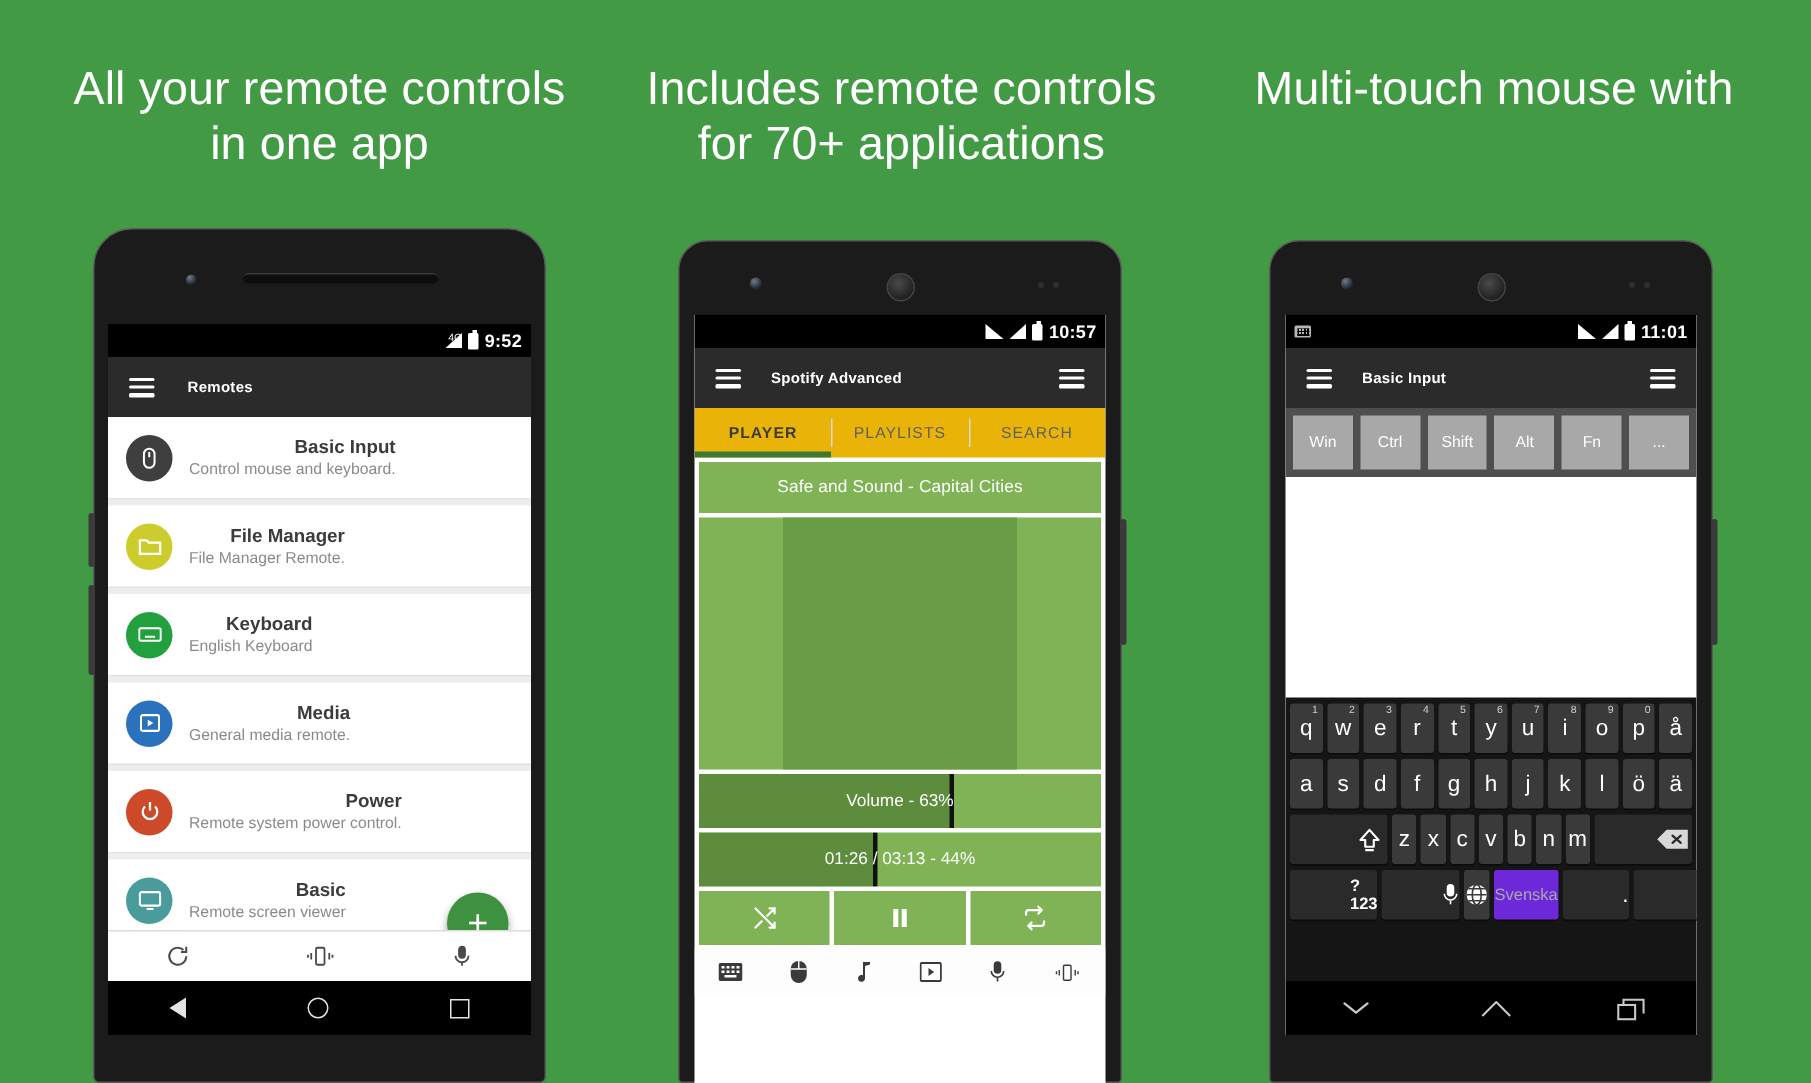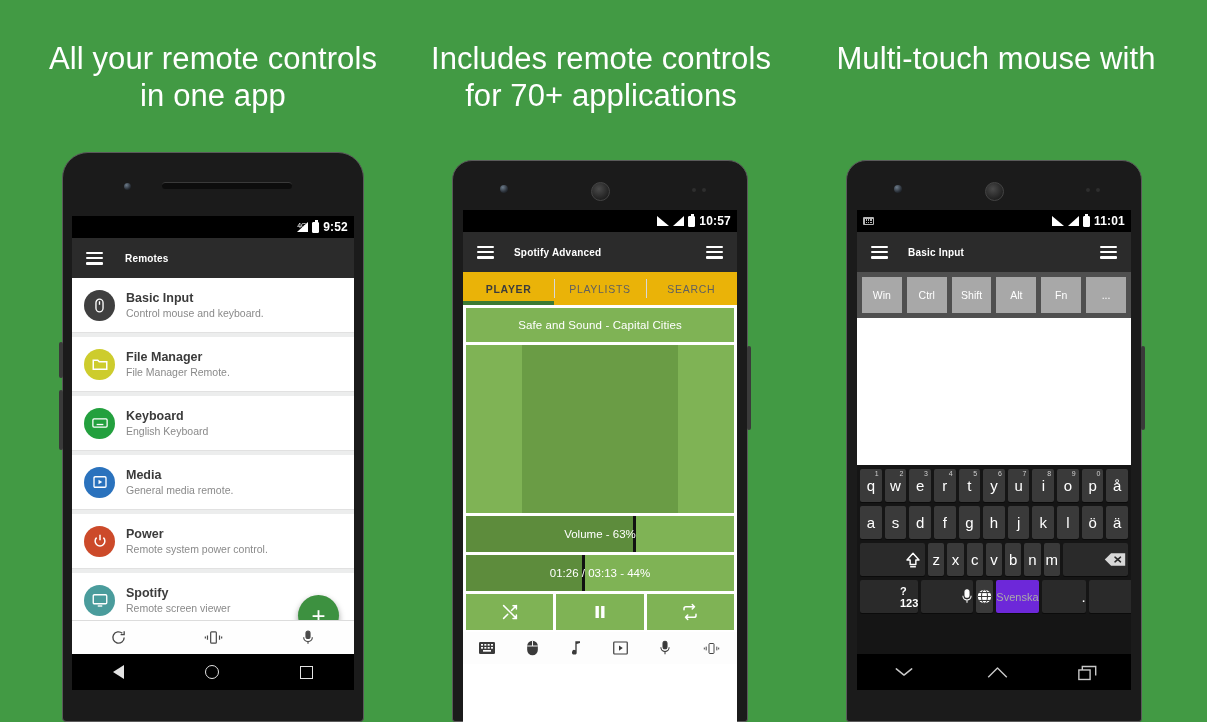--- a/index.html
+++ b/index.html
@@ -204,21 +204,21 @@
     <span class="l">in one app</span>
   </div>
   <div class="headline hl2">
     <span class="l">Includes remote controls</span>
     <span class="l">for 70+ applications</span>
   </div>
   <div class="headline hl3">
     <span class="l">Multi-touch mouse with</span>
   </div>
 
-  <div class="phone" style="left:62px; top:152px; width:302px; height:570px;">
+  <div class="phone" style="left:62px; top:152px; width:302px; height:570px;text-align:right;">
     <div class="frame round"></div>
     <div class="speaker-slot" style="left:100px; top:30px; width:130px; height:7px;"></div>
     <div class="cam" style="left:62px; top:31px; width:7px; height:7px;"></div>
     <div class="sidebtn" style="left:-3px; top:190px; width:4px; height:36px;"></div>
     <div class="sidebtn" style="left:-3px; top:238px; width:4px; height:60px;"></div>
 
     <div class="glass" style="left:10px; top:64px; width:282px; height:474px; background:#eceded;">
 
       <div class="statusbar" style="height:22px;">
         <span class="sb-left"></span>
@@ -309,21 +309,21 @@
         </div>
 
         <div class="card" style="height:55px;">
           <span class="avatar" style="background:#4a9c9c">
             <svg width="18" height="18" viewBox="0 0 24 24" fill="none" stroke="#fff" stroke-width="1.8">
               <rect x="3" y="5" width="18" height="12" rx="1.5"></rect>
                 <line x1="9" y1="20" x2="15" y2="20"></line>
             </svg>
           </span>
           <span class="txt">
-            <span class="ttl" style="display:block">Spotify</span>
+            <span class="ttl" style="display:block">Basic</span>
             <span class="sub" style="display:block">Remote screen viewer</span>
           </span>
         </div>
 
       </div>
 
       <div class="fab" style="right:15px; bottom:54px;">
         <span>+</span>
       </div>
 

